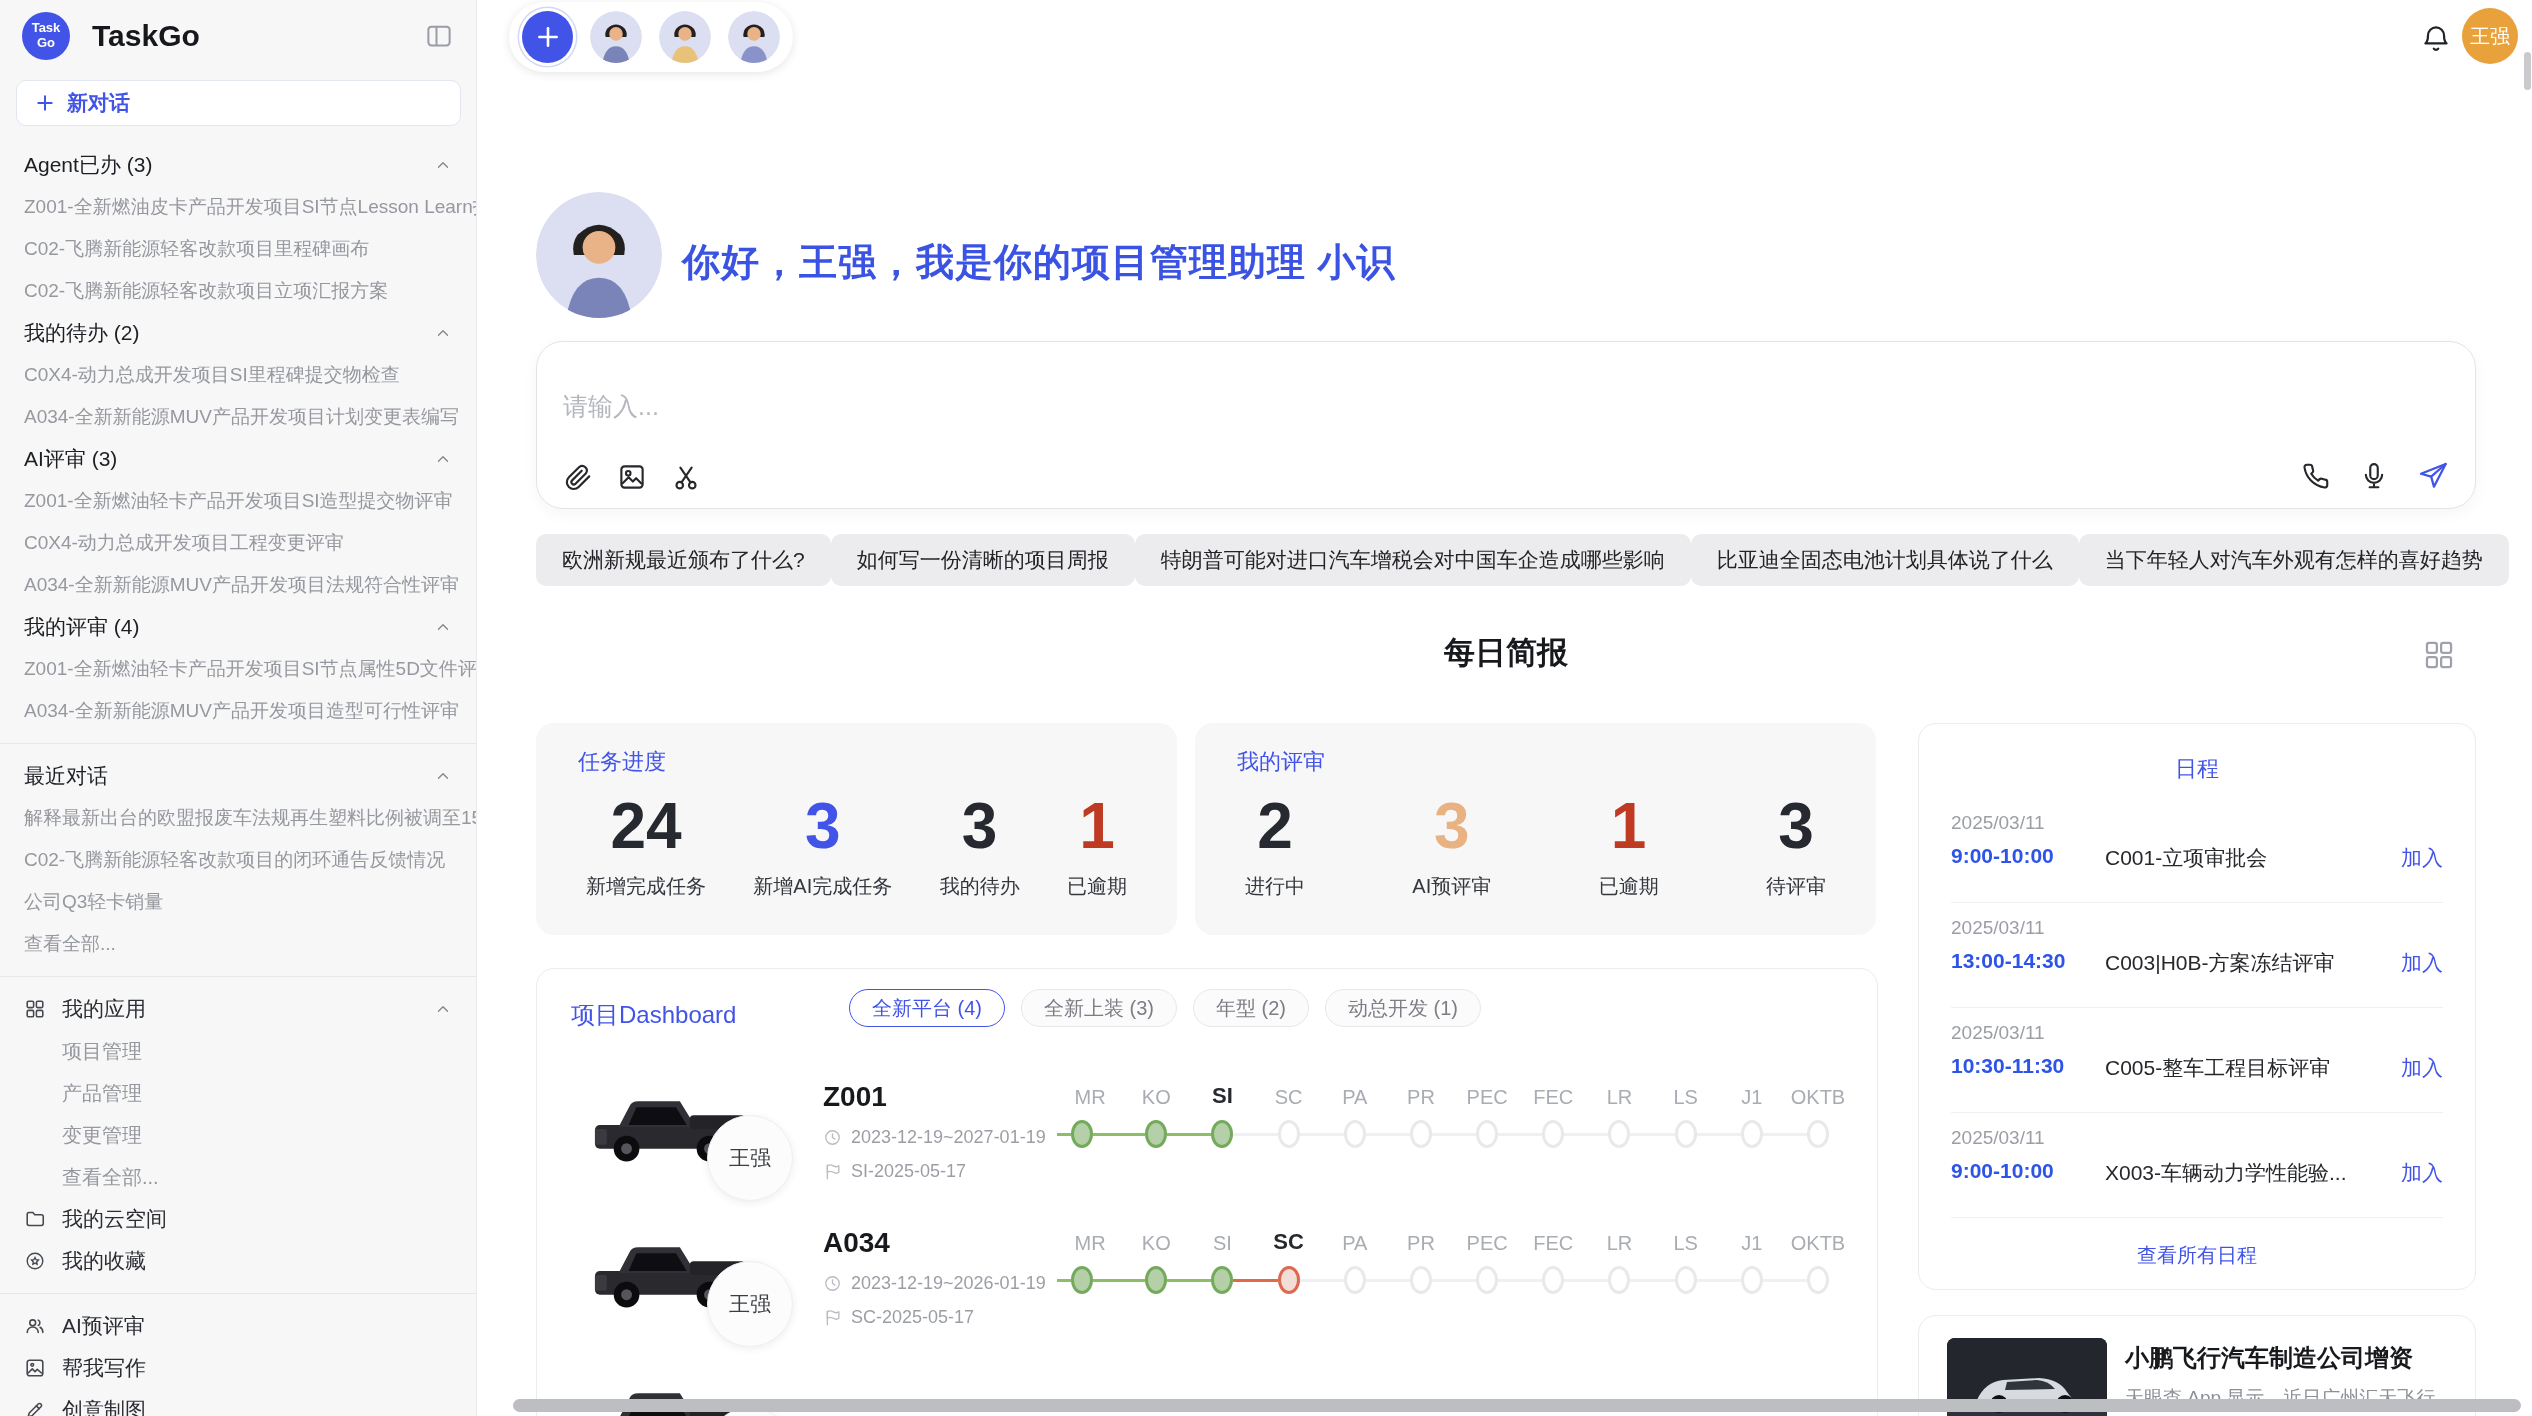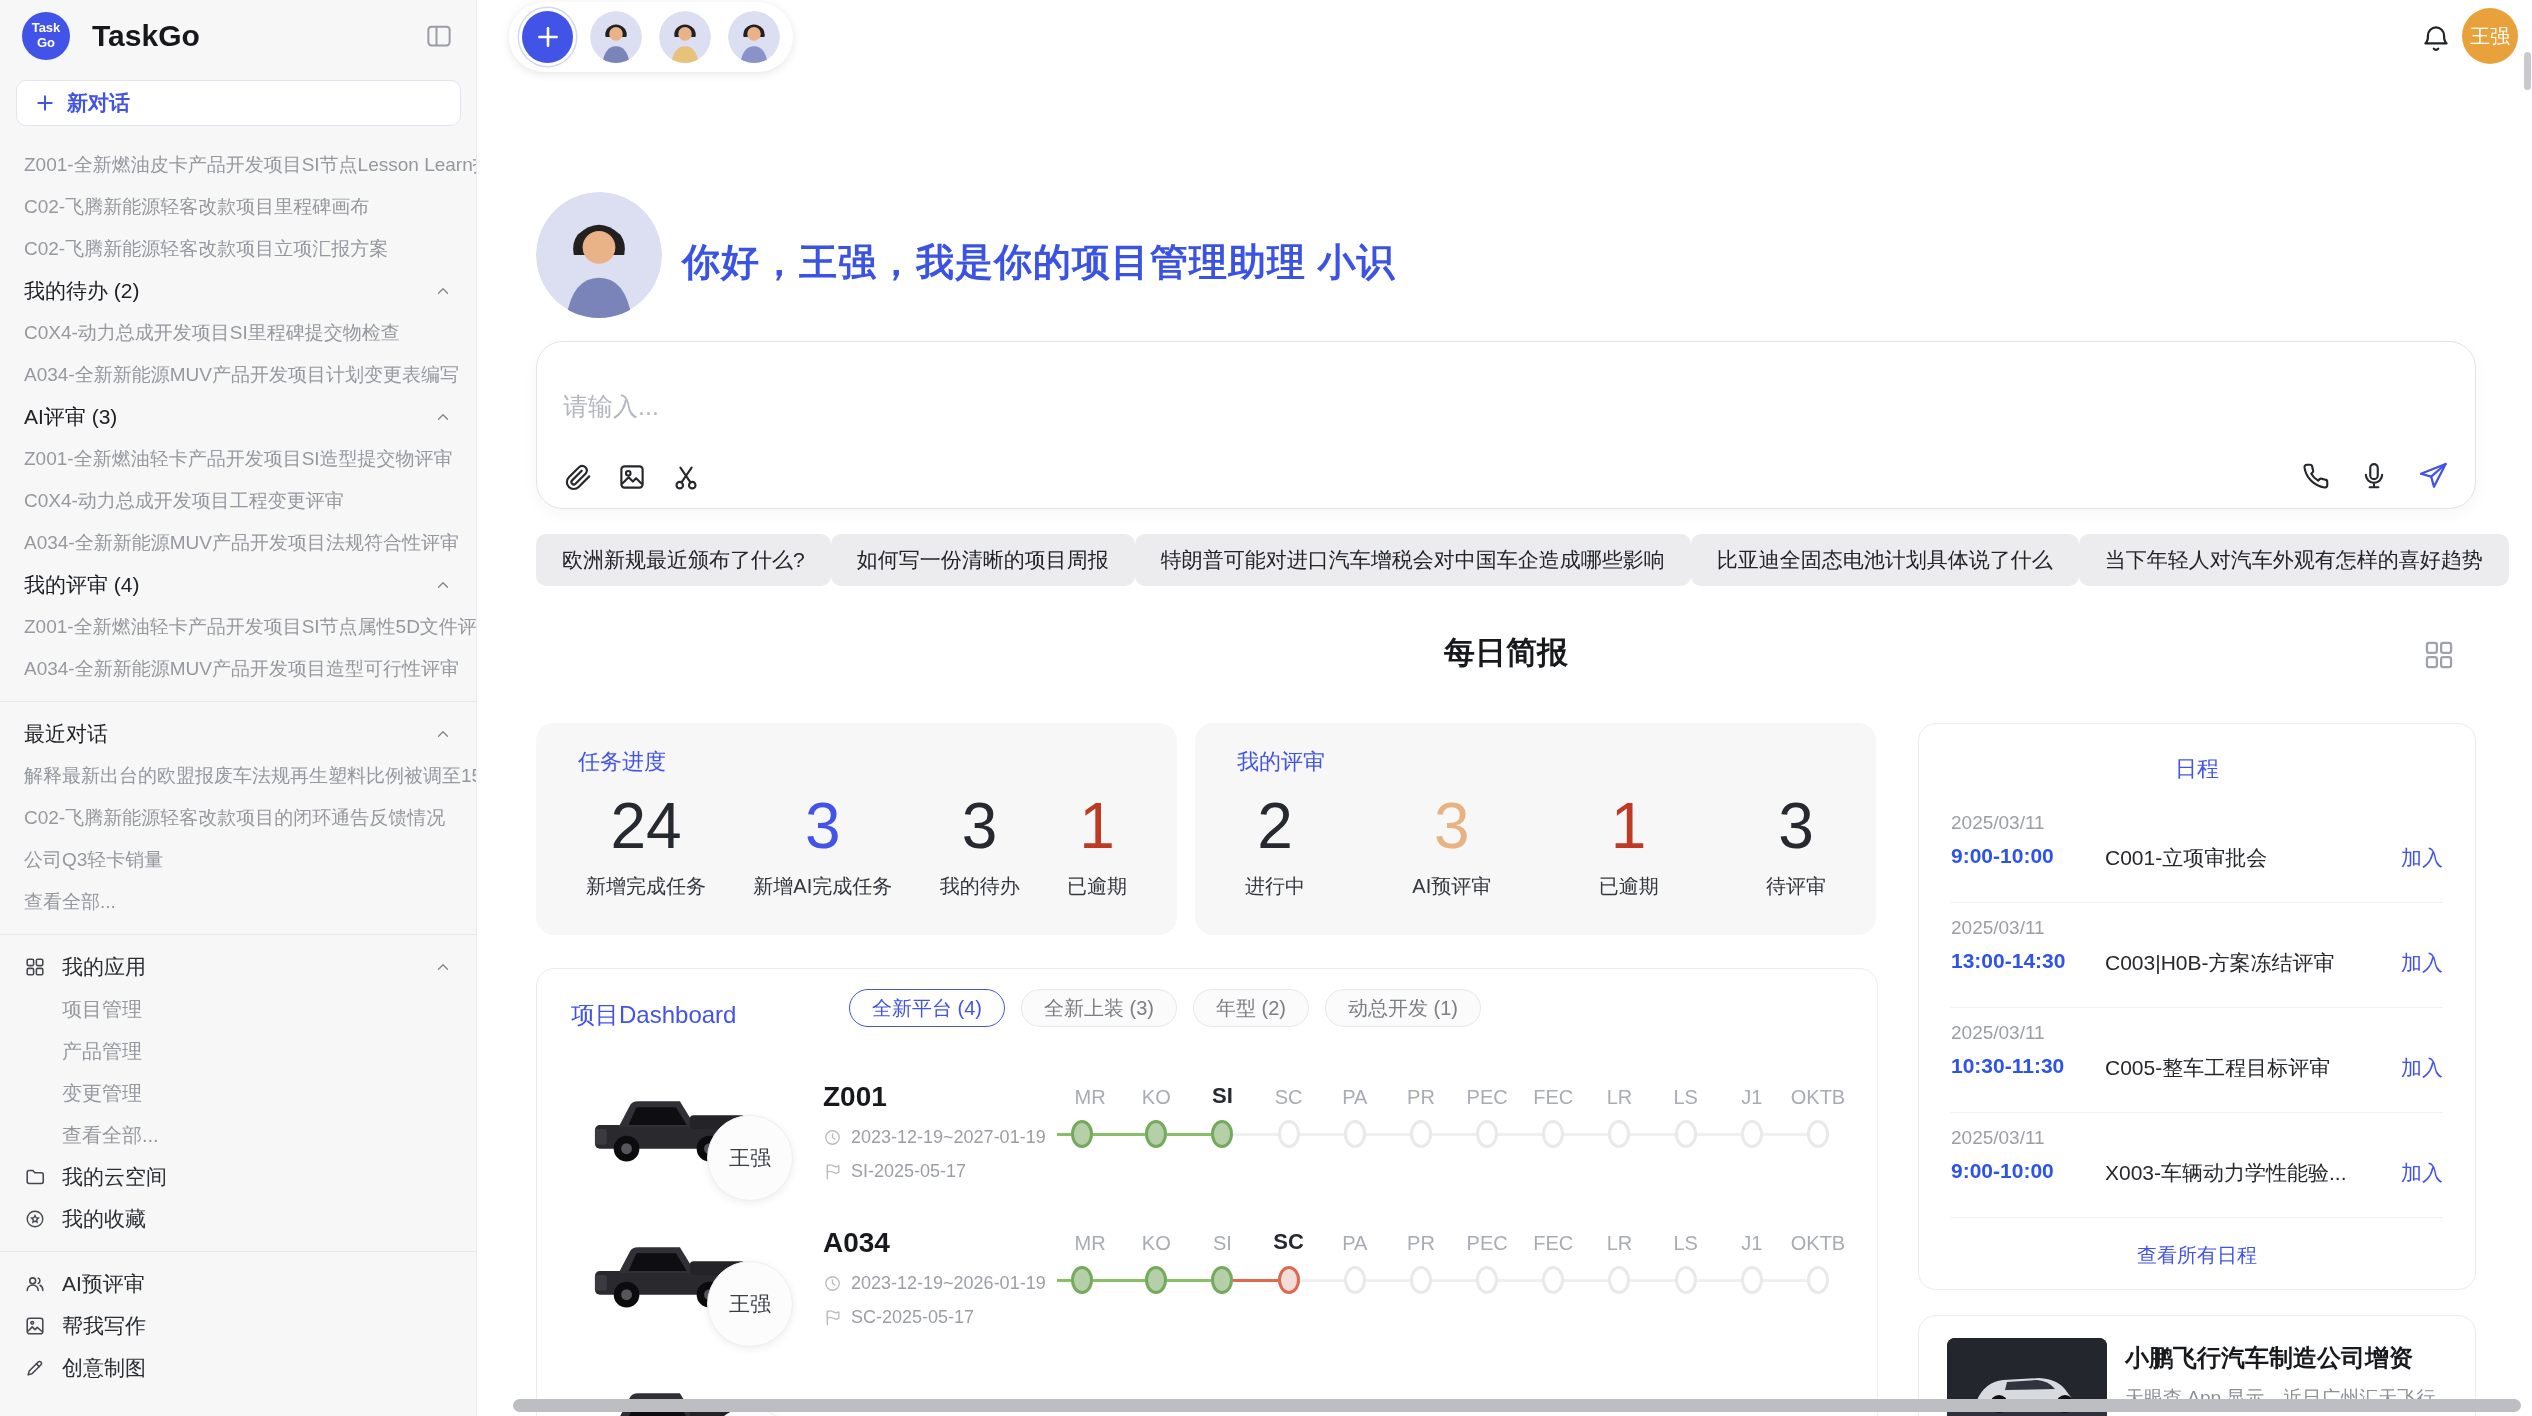--- a/index.html
+++ b/index.html
@@ -56,21 +56,21 @@
         font-size:21px;color:#222428;white-space:nowrap;cursor:pointer;}
 
   
   .brief-title{position:absolute;left:536px;top:632px;width:1940px;text-align:center;font-size:31px;font-weight:700;color:#17191d;}
   .brief-grid{position:absolute;left:2422px;top:638px;color:#9fa2a8;cursor:pointer;}
   .stat-card{position:absolute;top:723px;height:212px;background:#f7f7f8;border-radius:18px;box-sizing:border-box;padding:24px 42px;}
   .stat-card.c0{left:536px;width:641px;} .stat-card.c1{left:1195px;width:681px;}
   .stat-title{font-size:22px;color:#4254e8;}
   .stat-row{display:flex;justify-content:space-between;margin-top:14px;padding:0 8px;}
   .stat{display:flex;flex-direction:column;align-items:center;}
-  .stat-val{font-size:64px;font-weight:400;line-height:1.1;}
+  .stat-val{font-size:64px;font-weight:700;line-height:1.1;}
   .stat-val.dark{color:#26292f}.stat-val.blue{color:#4254e8}.stat-val.red{color:#bf3a23}.stat-val.tan{color:#e9b283}
   .stat-label{font-size:20px;color:#34373d;margin-top:12px;}
 
   
   .dash-card{position:absolute;left:536px;top:968px;width:1342px;height:480px;background:#fff;
              border:1px solid #ececee;border-radius:18px;box-sizing:border-box;overflow:hidden;}
   .dash-title{position:absolute;left:34px;top:30px;font-size:24px;color:#4254e8;}
   .dash-tabs{position:absolute;left:312px;top:20px;display:flex;gap:16px;}
   .tab{height:38px;border-radius:19px;display:flex;align-items:center;padding:0 22px;font-size:20px;
        background:#fbfbfc;border:1.5px solid #e7e7e9;color:#7b7e84;cursor:pointer;box-sizing:border-box;}
@@ -141,20 +141,28 @@
     <button class="new-chat">
       <span>
         <svg width="20" height="20" viewBox="0 0 24 24" fill="none" stroke="currentColor" stroke-width="2.4" stroke-linecap="round">
           <line x1="12" y1="4" x2="12" y2="20"></line>
             <line x1="4" y1="12" x2="20" y2="12"></line>
           </svg>
       </span>
       <span>新对话</span>
     </button>
     <div id="side-sections">
+        <div class="side-row sec-head">
+          <div>Agent已办 (3)</div>
+          <div class="chev">
+            <svg width="18" height="18" viewBox="0 0 24 24" fill="none" stroke="currentColor" stroke-width="1.8" stroke-linecap="round" stroke-linejoin="round">
+              <polyline points="6 15 12 9 18 15"></polyline>
+            </svg>
+          </div>
+        </div>
         <div class="side-row side-item">Z001-全新燃油皮卡产品开发项目SI节点Lesson Learn报告</div>
         <div class="side-row side-item">C02-飞腾新能源轻客改款项目里程碑画布</div>
         <div class="side-row side-item">C02-飞腾新能源轻客改款项目立项汇报方案</div>
         <div class="side-row sec-head">
           <div>我的待办 (2)</div>
           <div class="chev">
             <svg width="18" height="18" viewBox="0 0 24 24" fill="none" stroke="currentColor" stroke-width="1.8" stroke-linecap="round" stroke-linejoin="round">
               <polyline points="6 15 12 9 18 15"></polyline>
             </svg>
           </div>

